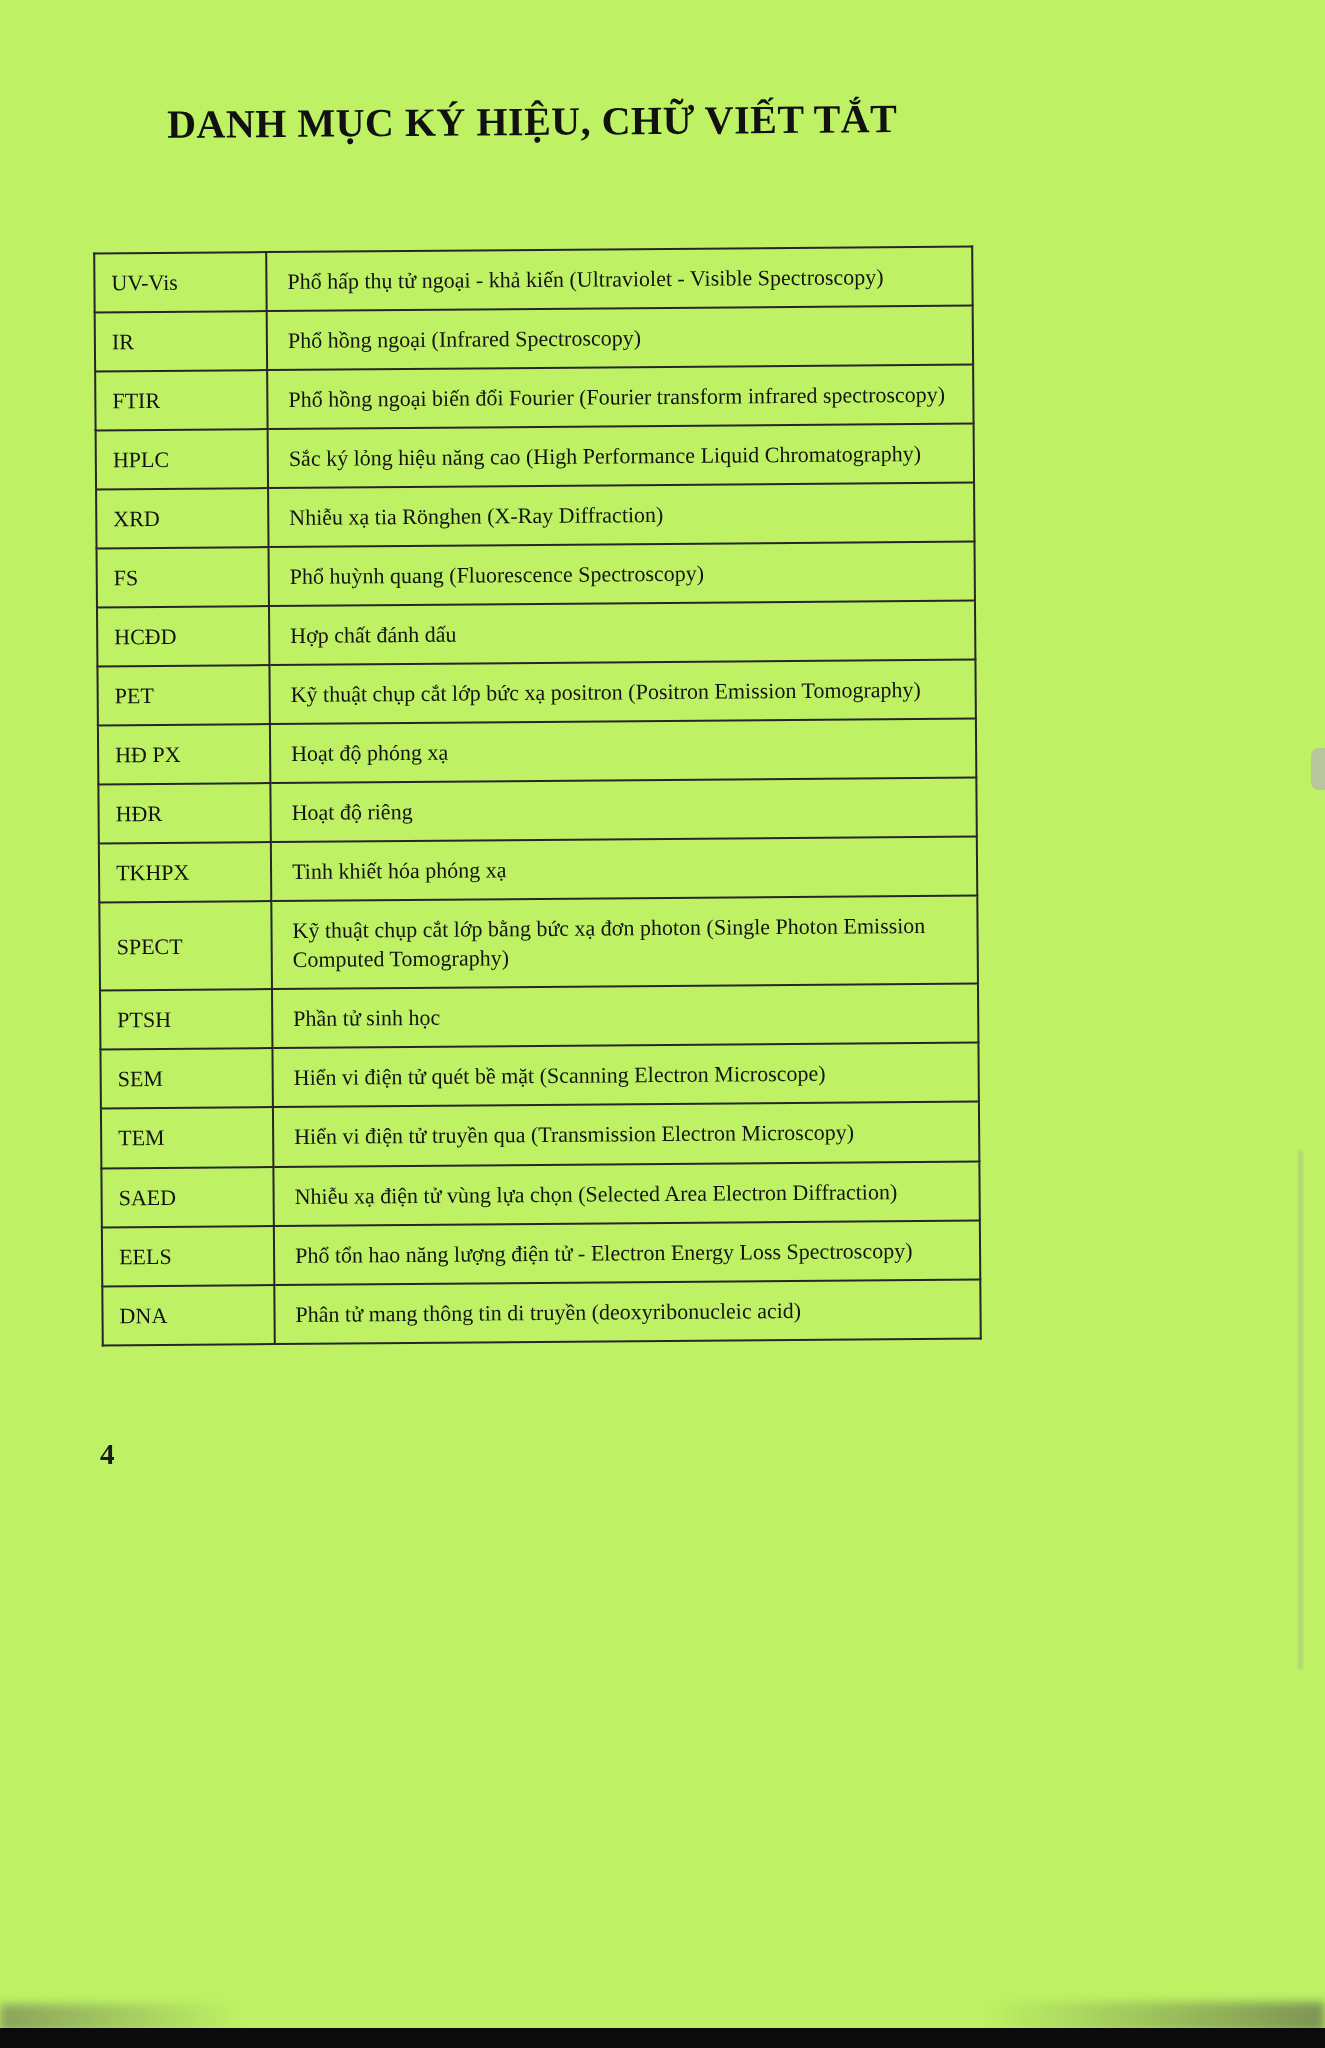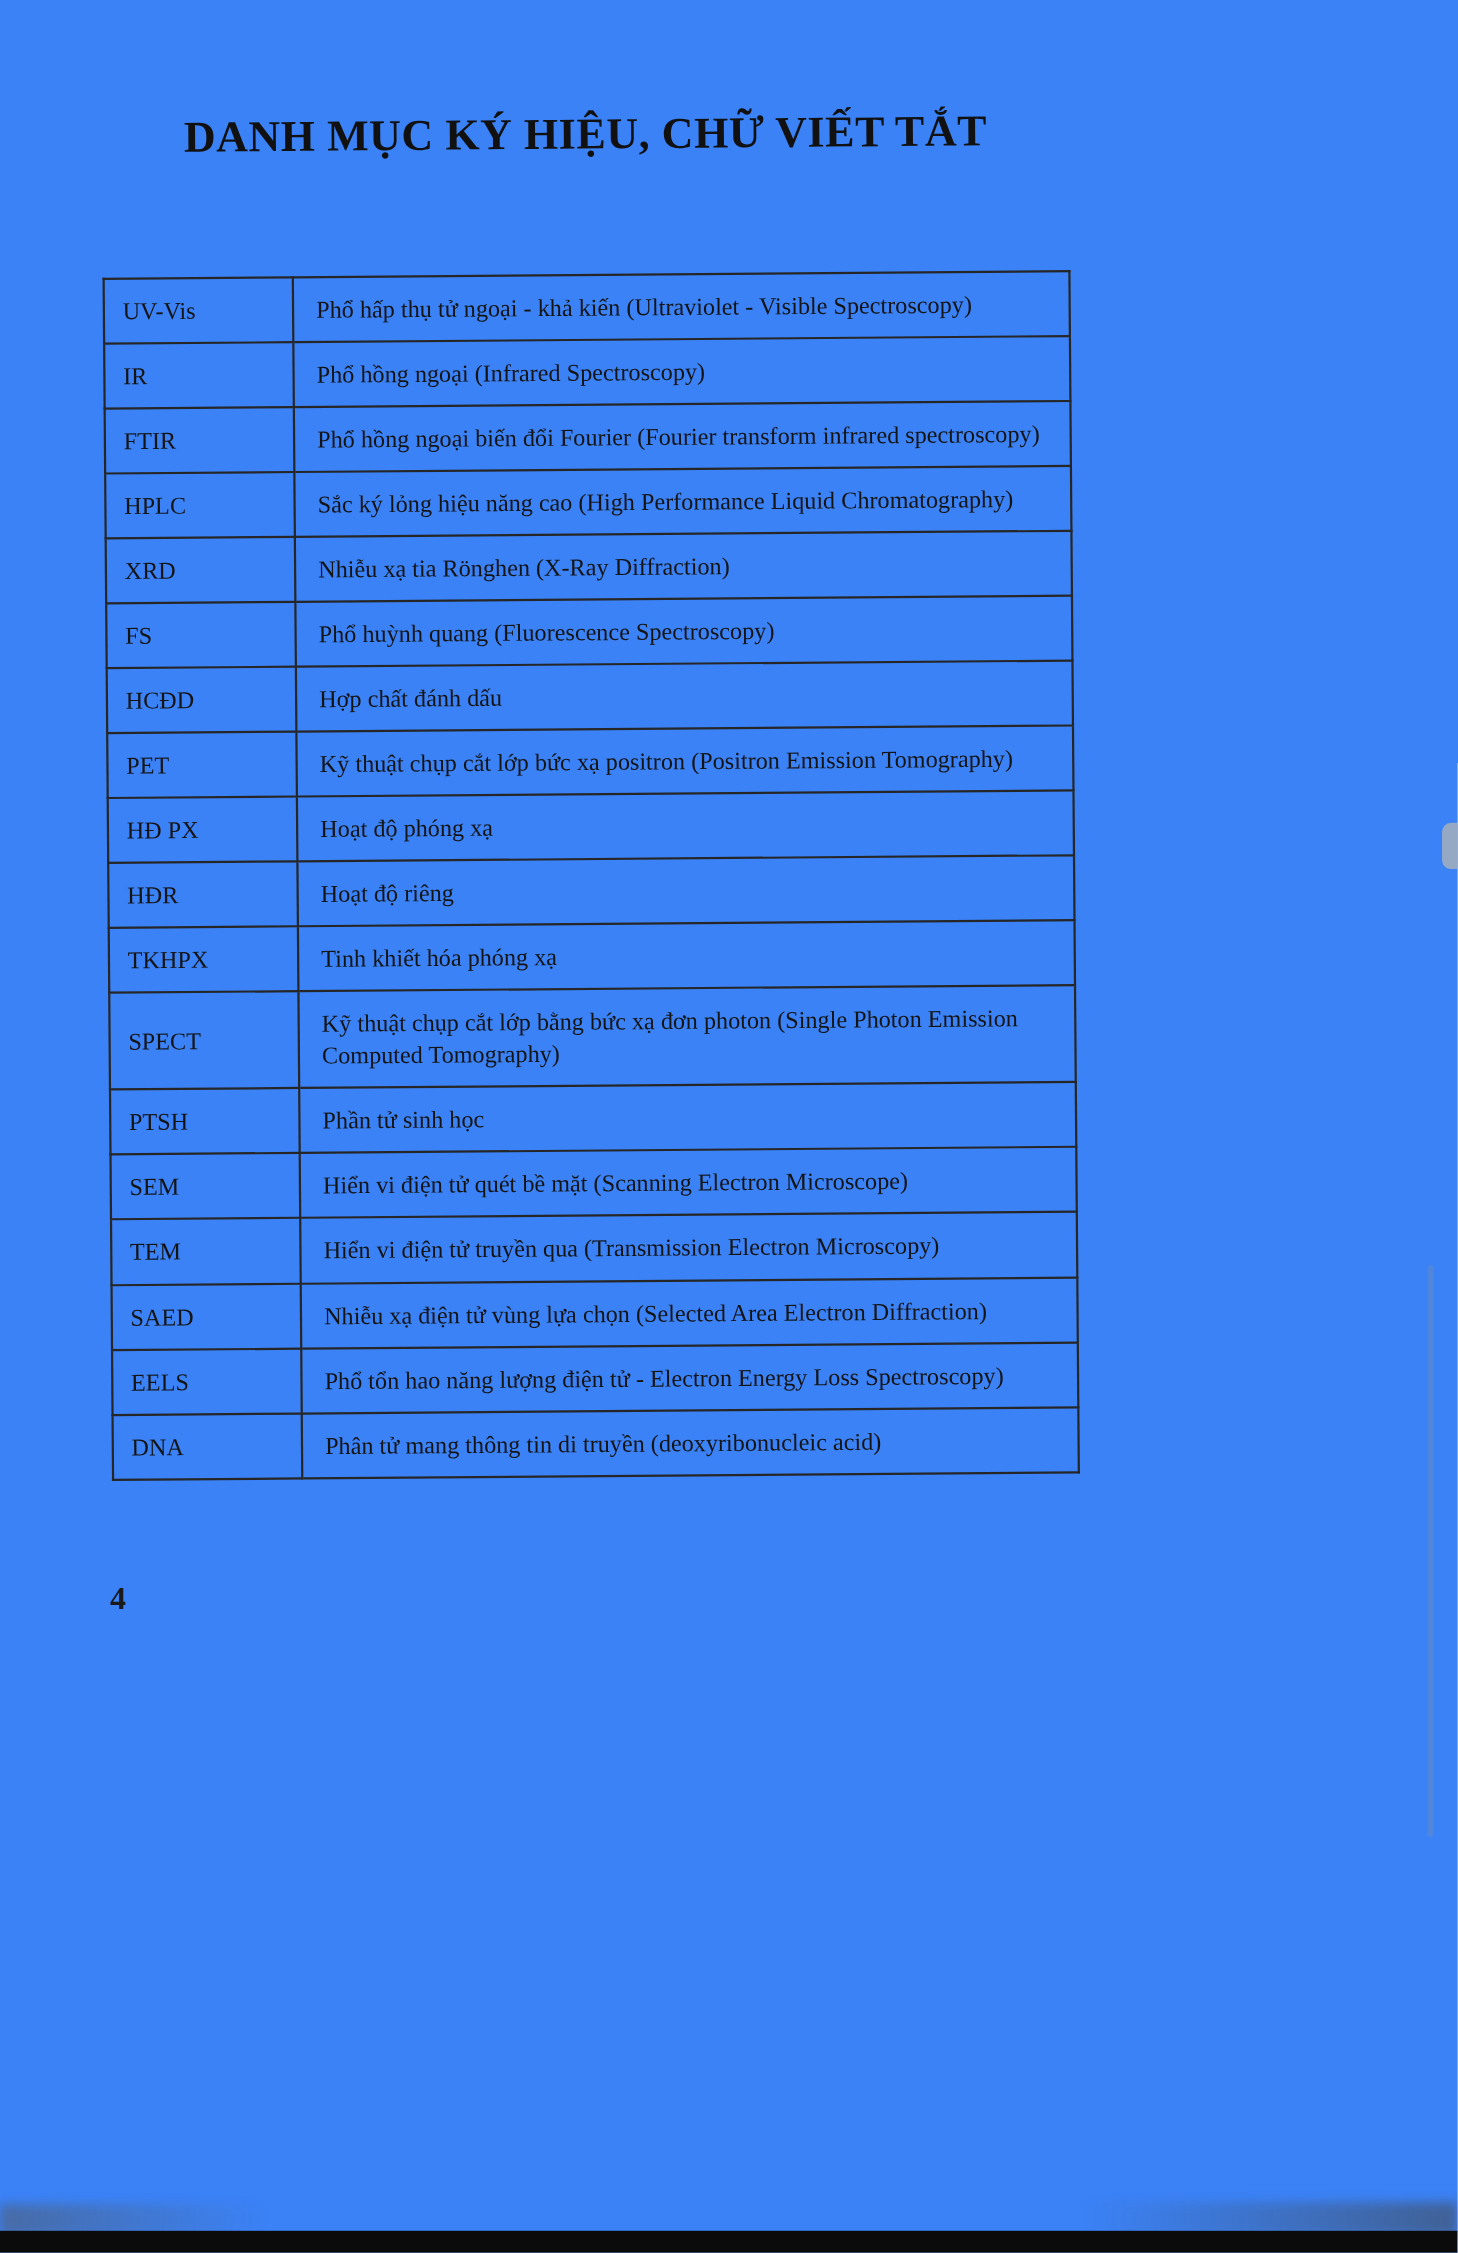--- a/index.html
+++ b/index.html
@@ -11,21 +11,21 @@
     height: 2048px;
     position: relative;
     overflow: hidden;
     background: #f6f6f4;
     font-family: "Liberation Serif", "DejaVu Serif", serif;
     color: #151515;
   }
   .scan-page {
     position: absolute;
     inset: 0;
-    background: #3b82f6;
+    background: #bef264;
   }
   .content {
     position: absolute;
     left: 92px;
     top: 98px;
     width: 880px;
     transform: rotate(-0.45deg);
     transform-origin: 50% 0;
   }
   .page-title {

